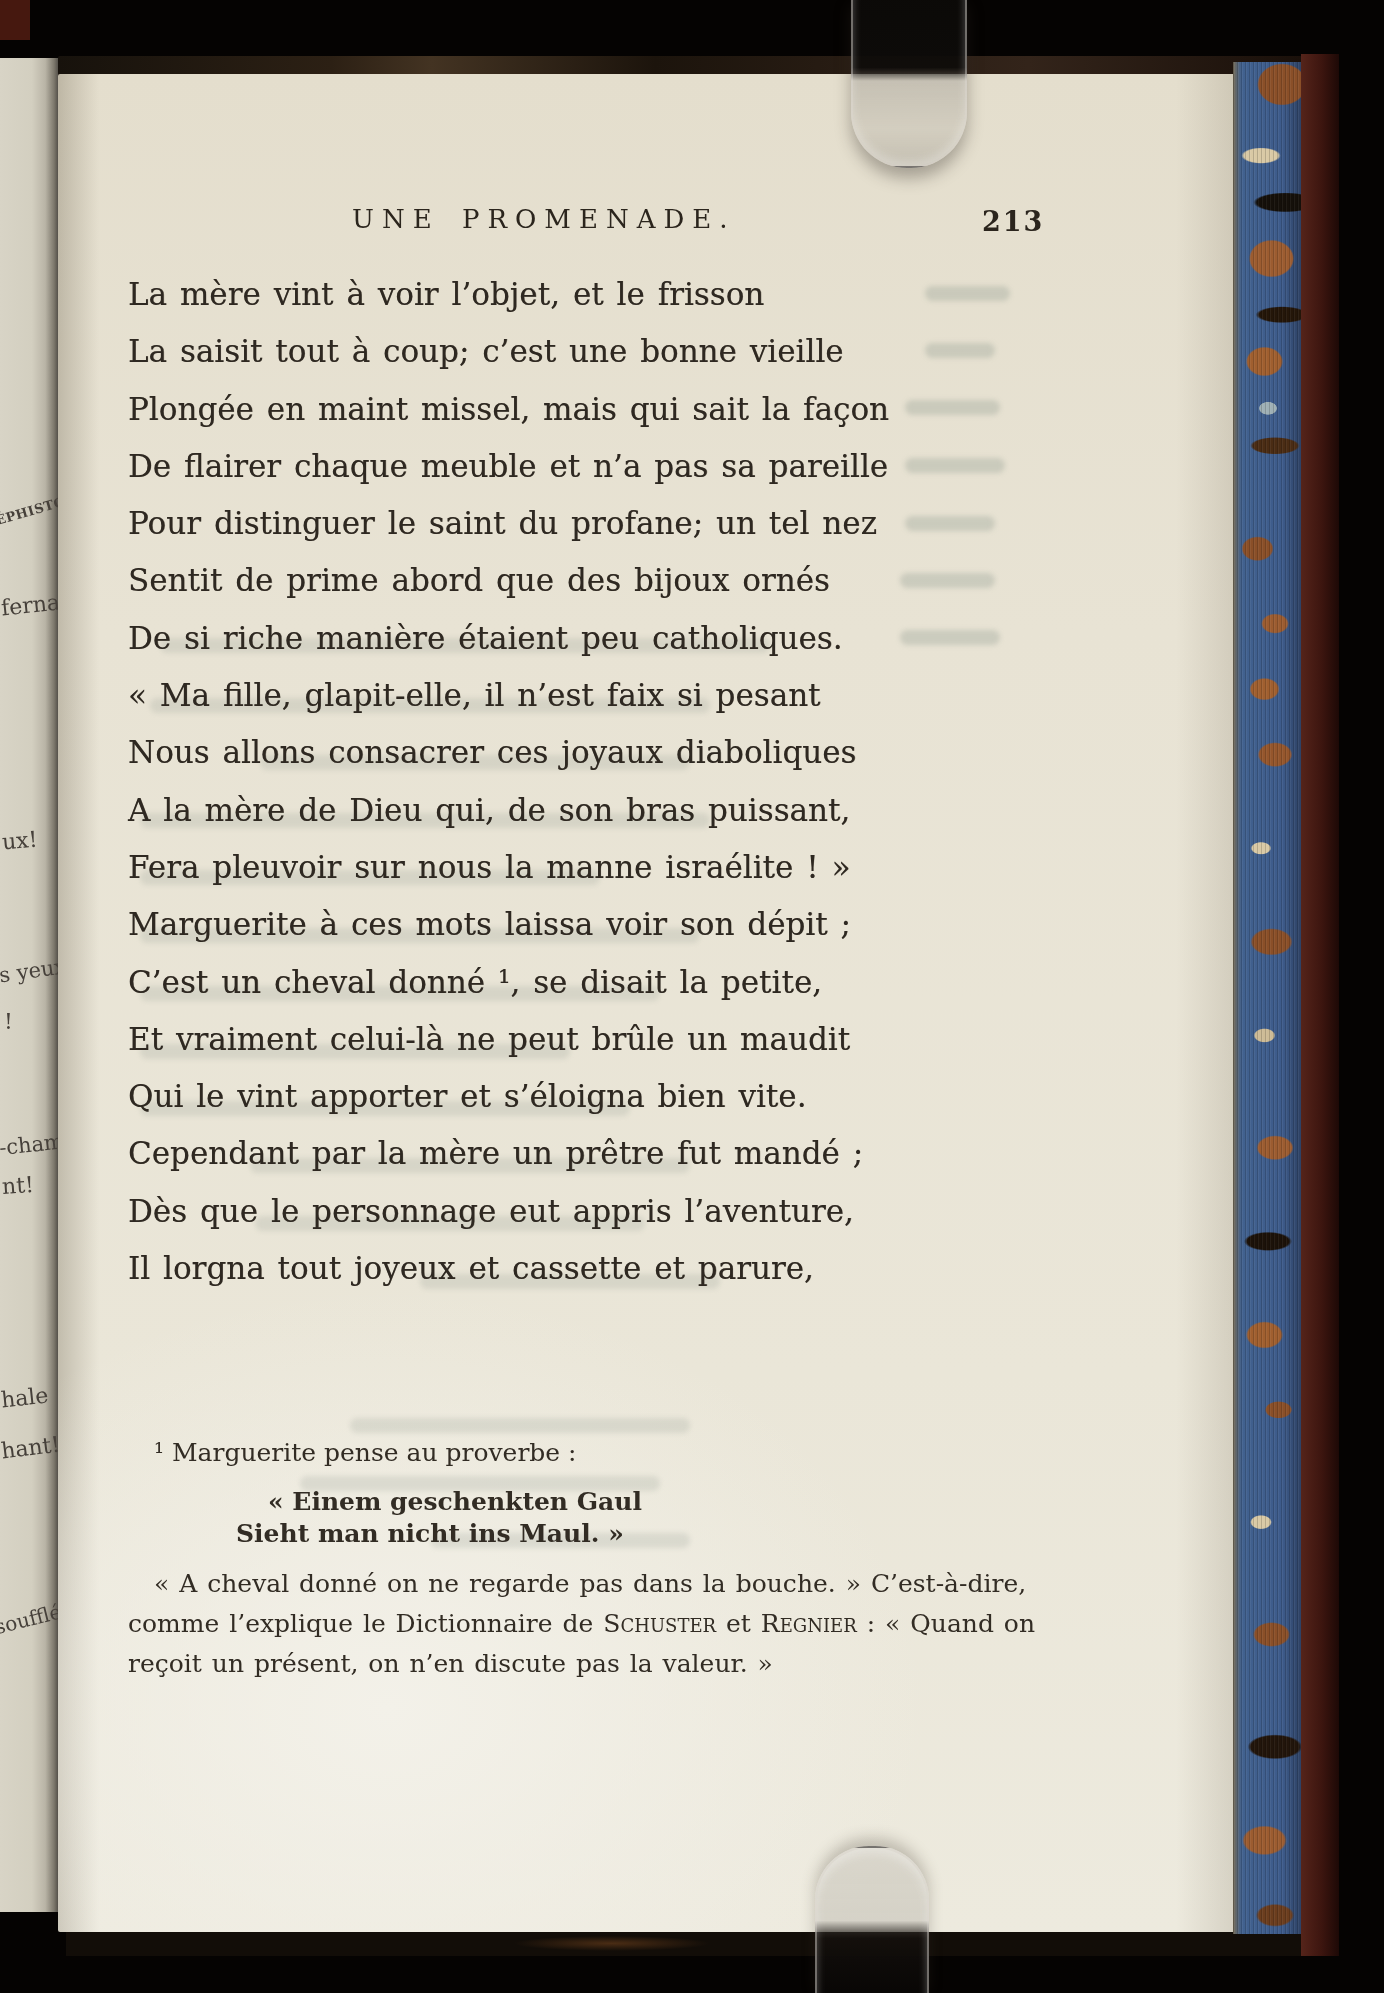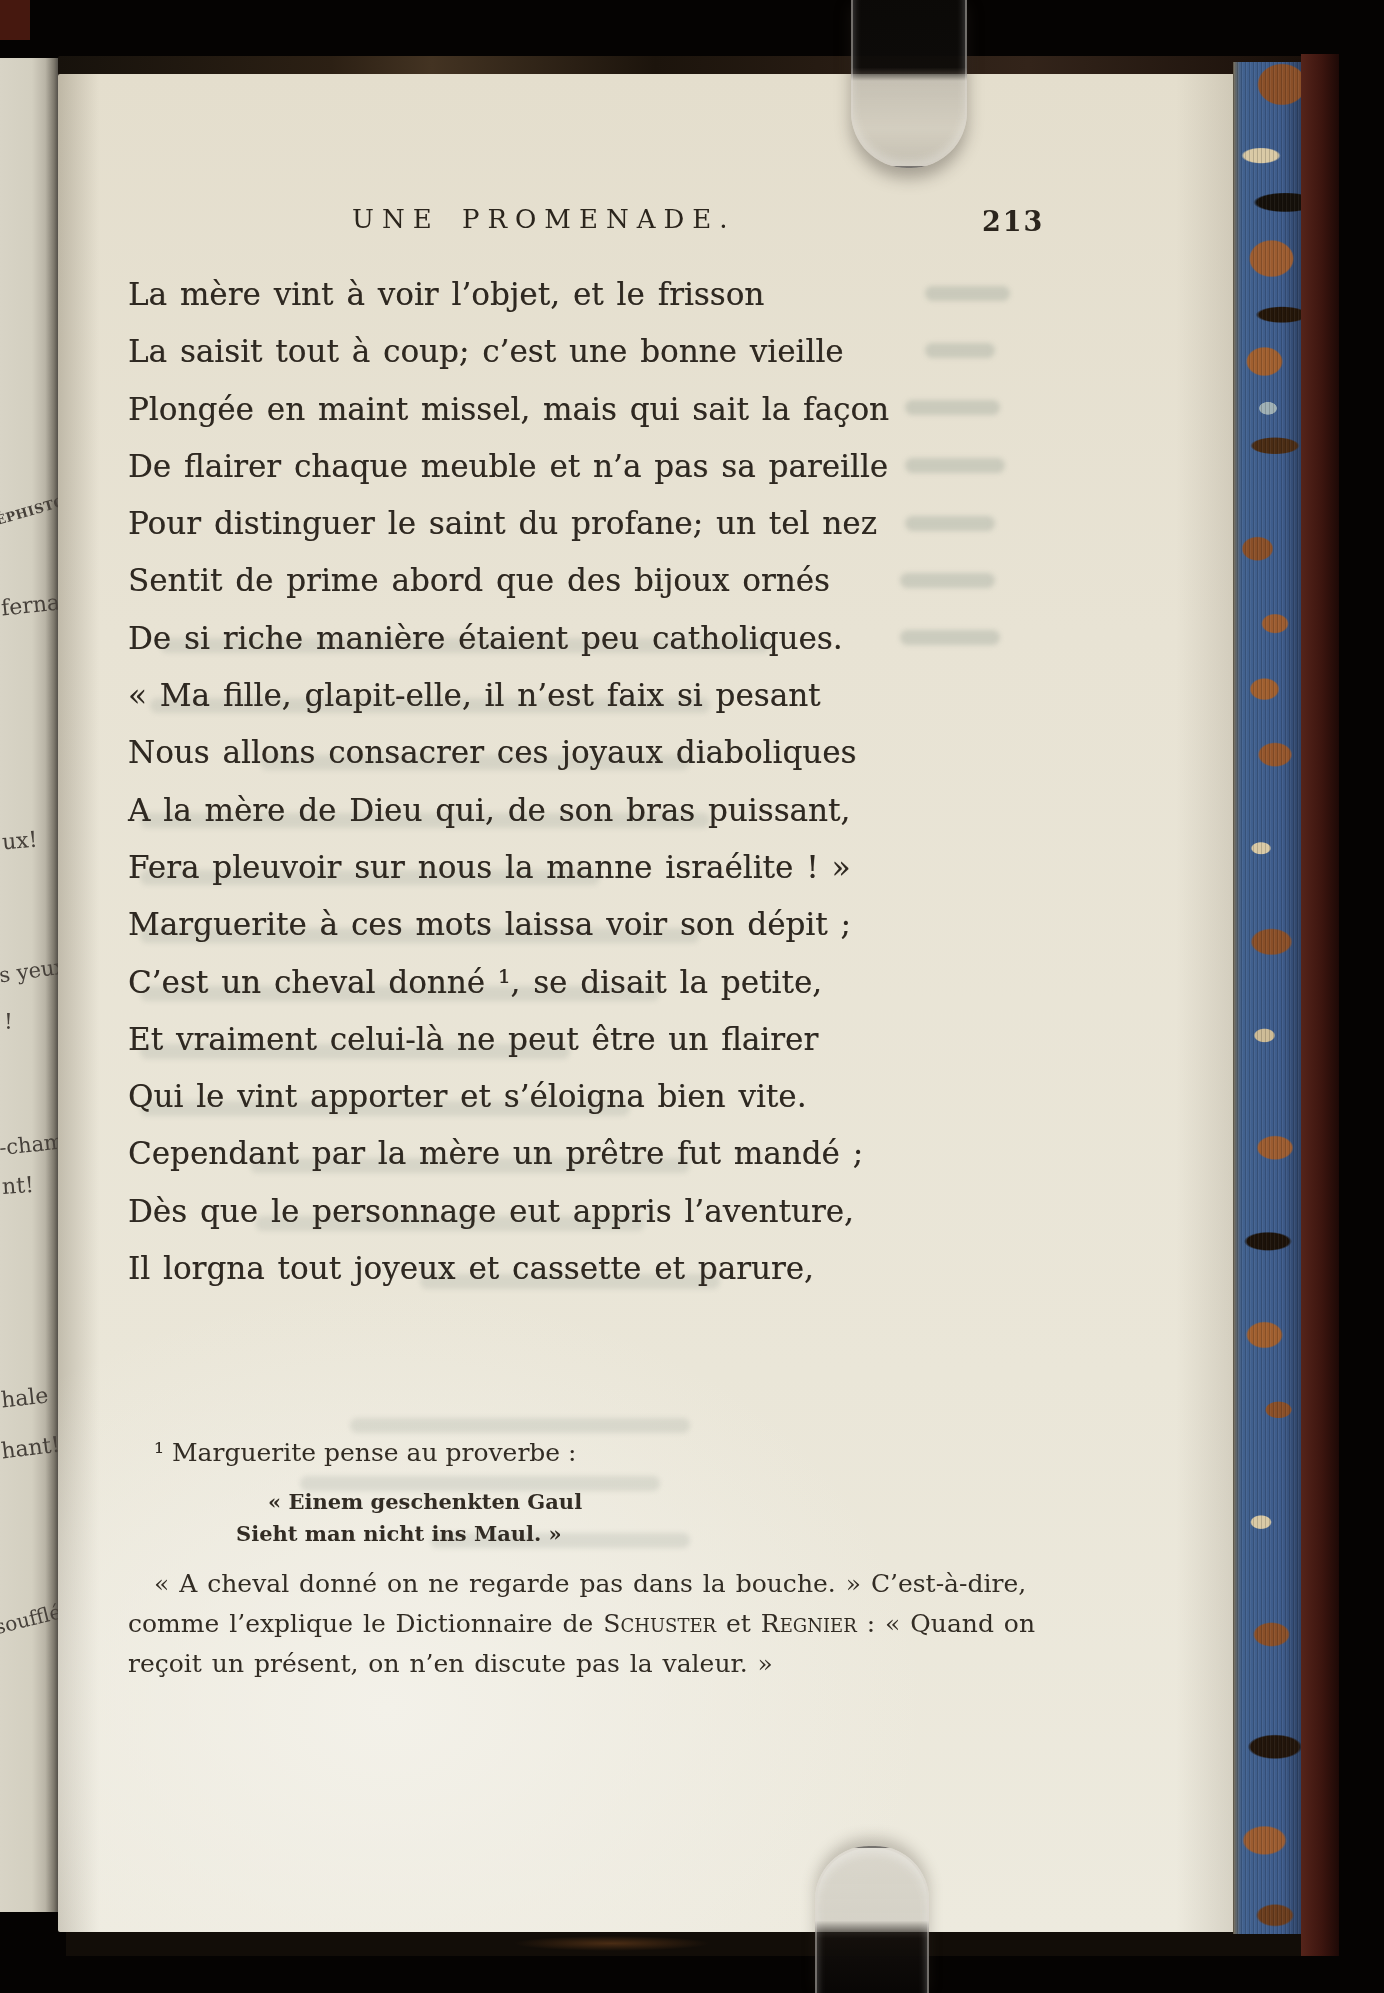--- a/index.html
+++ b/index.html
@@ -42,21 +42,21 @@
   .running-title{position:absolute;left:294px;top:130px;font-size:26px;letter-spacing:8px;word-spacing:6px;
     color:#2b251d;white-space:nowrap;}
   .page-number{position:absolute;left:924px;top:132px;font-size:27px;font-weight:bold;letter-spacing:2px;color:#2b251d;}
 
   .poem{position:absolute;left:70px;top:192px;width:1000px;font-size:31px;line-height:57.3px;
     color:#2e2821;word-spacing:3px;}
   .poem div{white-space:nowrap;text-shadow:.3px .3px .4px rgba(40,30,20,.45);}
 
   .footnote{position:absolute;left:70px;top:1362px;width:1050px;color:#322c24;}
   .fn-intro{font-size:25px;line-height:34px;text-indent:26px;white-space:nowrap;}
-  .fn-g{font-size:21px;font-weight:bold;line-height:32px;white-space:nowrap;}
+  .fn-g{font-size:25px;font-weight:bold;line-height:32px;white-space:nowrap;}
   .g1{margin-top:16px;margin-left:140px;}
   .g2{margin-left:108px;}
   .fn-p{font-size:25px;line-height:40px;white-space:nowrap;word-spacing:2px;}
   .p1{margin-top:14px;text-indent:26px;}
   .sc{font-variant:small-caps;text-align:center;}
 
   
   .marble{position:absolute;left:1233px;top:62px;width:70px;height:1872px;
     background:
       repeating-linear-gradient(90deg,rgba(0,0,0,.16) 0 1px,rgba(255,255,255,.05) 1px 2px,rgba(0,0,0,0) 2px 4px),
@@ -156,21 +156,21 @@
       <div>De flairer chaque meuble et n’a pas sa pareille</div>
       <div>Pour distinguer le saint du profane; un tel nez</div>
       <div>Sentit de prime abord que des bijoux ornés</div>
       <div>De si riche manière étaient peu catholiques.</div>
       <div>« Ma fille, glapit-elle, il n’est faix si pesant</div>
       <div>Nous allons consacrer ces joyaux diaboliques</div>
       <div>A la mère de Dieu qui, de son bras puissant,</div>
       <div>Fera pleuvoir sur nous la manne israélite ! »</div>
       <div>Marguerite à ces mots laissa voir son dépit ;</div>
       <div>C’est un cheval donné ¹, se disait la petite,</div>
-      <div>Et vraiment celui-là ne peut être un flairer</div>
+      <div>Et vraiment celui-là ne peut brûle un maudit</div>
       <div>Qui le vint apporter et s’éloigna bien vite.</div>
       <div>Cependant par la mère un prêtre fut mandé ;</div>
       <div>Dès que le personnage eut appris l’aventure,</div>
       <div>Il lorgna tout joyeux et cassette et parure,</div>
     </div>
 
     <div class="footnote">
       <div class="fn-intro">¹ Marguerite pense au proverbe :</div>
       <div class="fn-g g1">« Einem geschenkten Gaul</div>
       <div class="fn-g g2">Sieht man nicht ins Maul. »</div>

